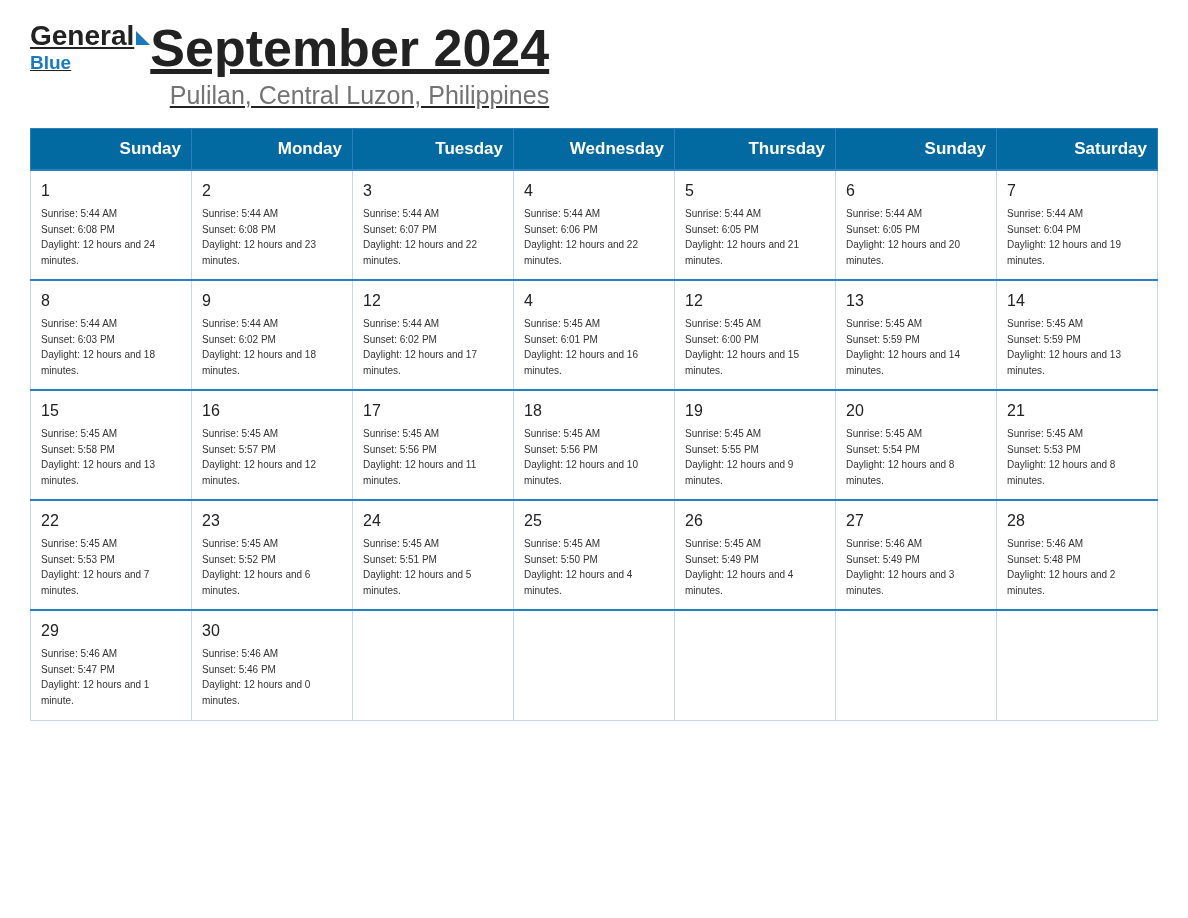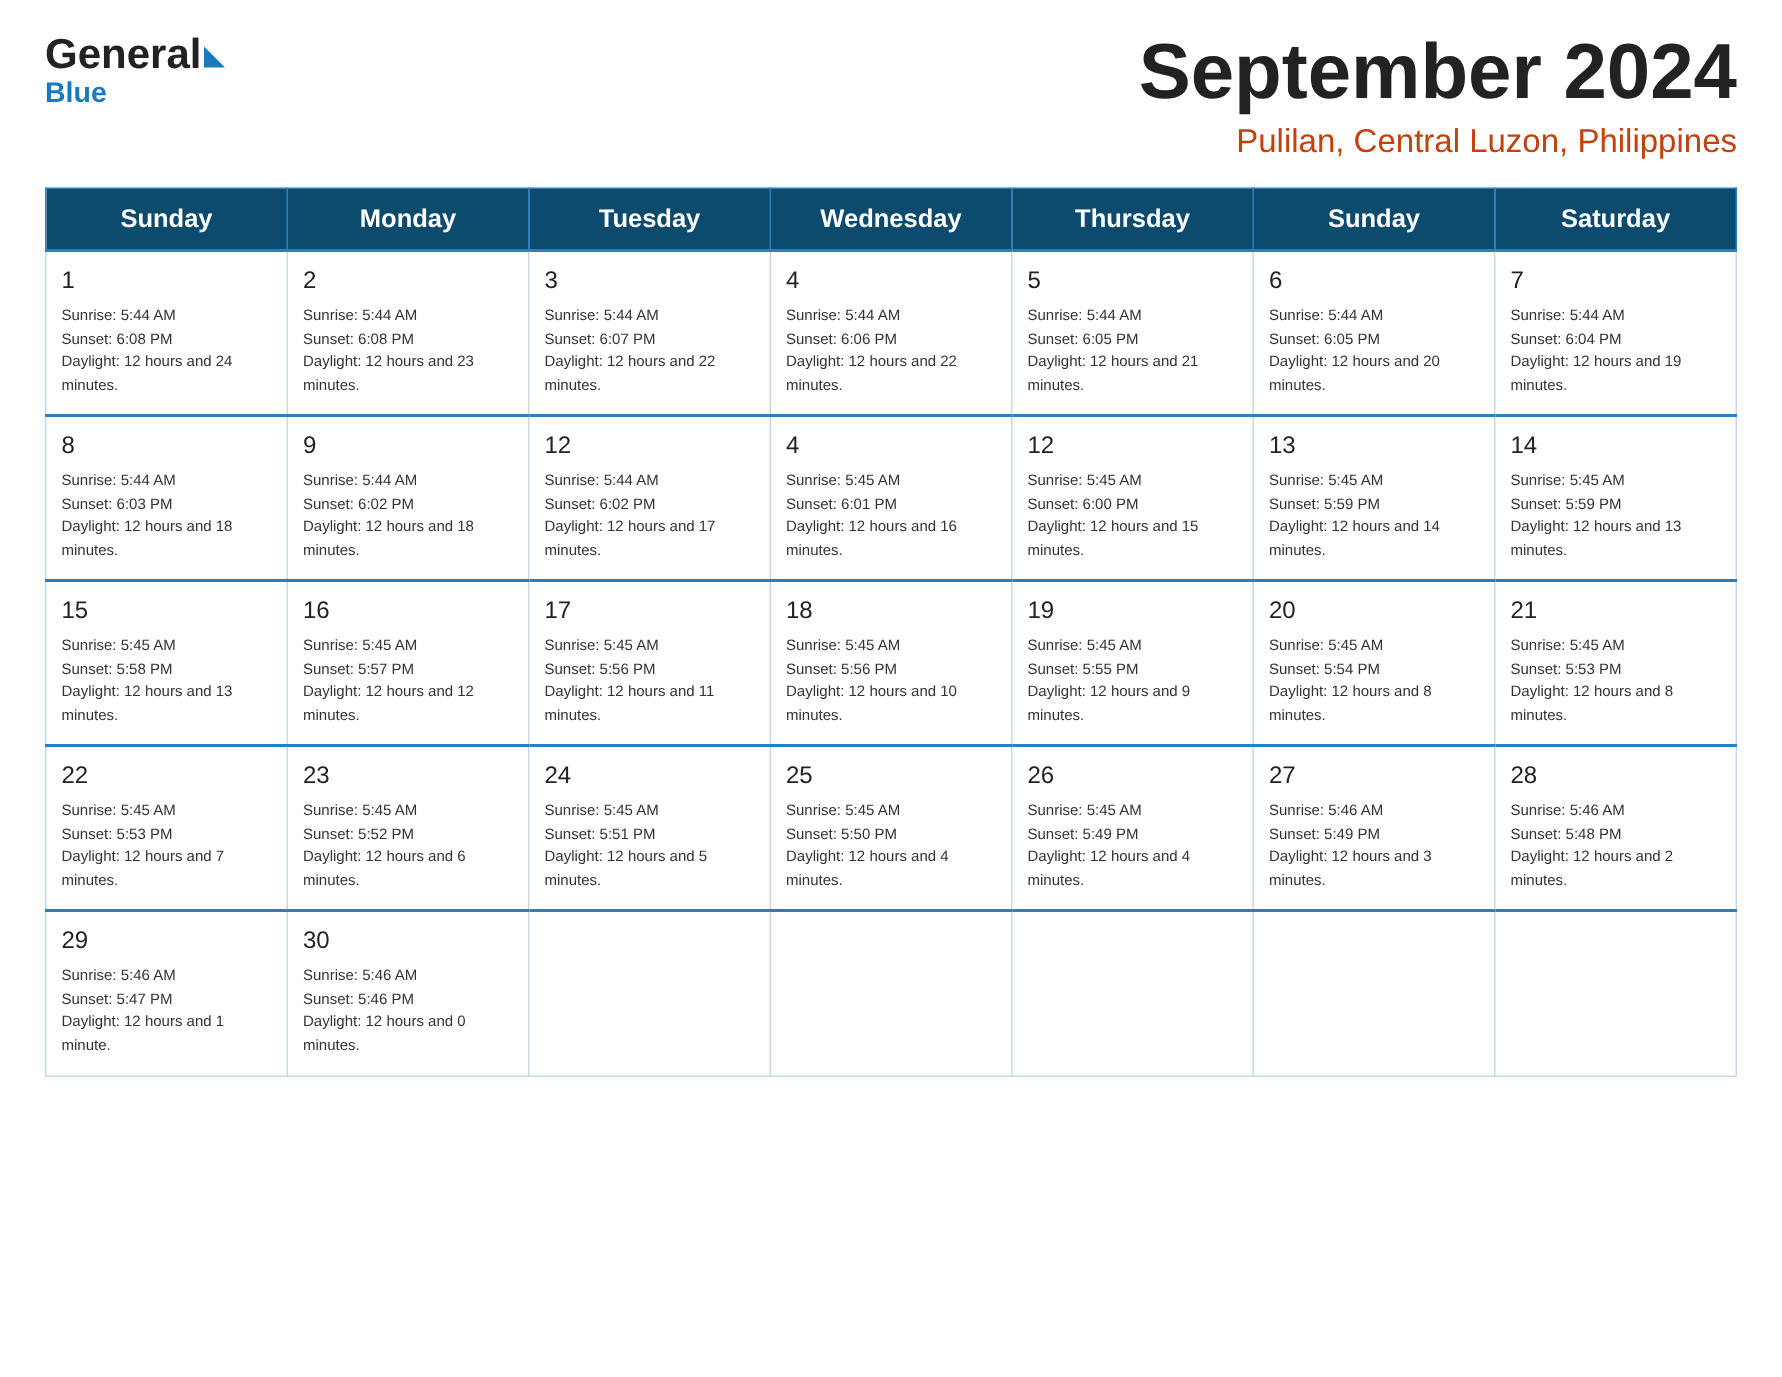--- a/index.html
+++ b/index.html
@@ -6,23 +6,23 @@
     body {
       font-family: Arial, Helvetica, sans-serif;
       background: #fff;
       color: #222;
       width: 1188px;
       min-height: 918px;
       padding: 20px 30px;
     }
     .header {
       display: flex;
-      justify-content: space-between;
       align-items: flex-start;
       margin-bottom: 18px;
+      text-decoration: underline;
     }
     .logo {
       display: flex;
       align-items: center;
       gap: 0;
     }
     .logo-text-general {
       font-size: 28px;
       font-weight: bold;
       color: #222;
@@ -57,36 +57,36 @@
     .title-area {
       text-align: right;
     }
     .month-title {
       font-size: 52px;
       font-weight: bold;
       color: #222;
       line-height: 1.1;
     }
     .location-title {
-      font-size: 22px;
-      color: #c2410c;
+      font-size: 25px;
+      color: #737373;
       margin-top: 4px;
     }
     .calendar-table {
       width: 100%;
       border-collapse: collapse;
       table-layout: fixed;
     }
     .calendar-table th {
-      background-color: #0c4a6e;
+      background-color: #0369a1;
       color: #fff;
       font-size: 17px;
       font-weight: bold;
       padding: 10px 10px;
-      text-align: center;
+      text-align: right;
       border: 1px solid #2a7fc1;
     }
     .calendar-table td {
       vertical-align: top;
       border: 1px solid #c8d8e8;
       padding: 8px 10px;
       min-height: 90px;
       height: 110px;
       font-size: 13.5px;
       line-height: 1.5;

